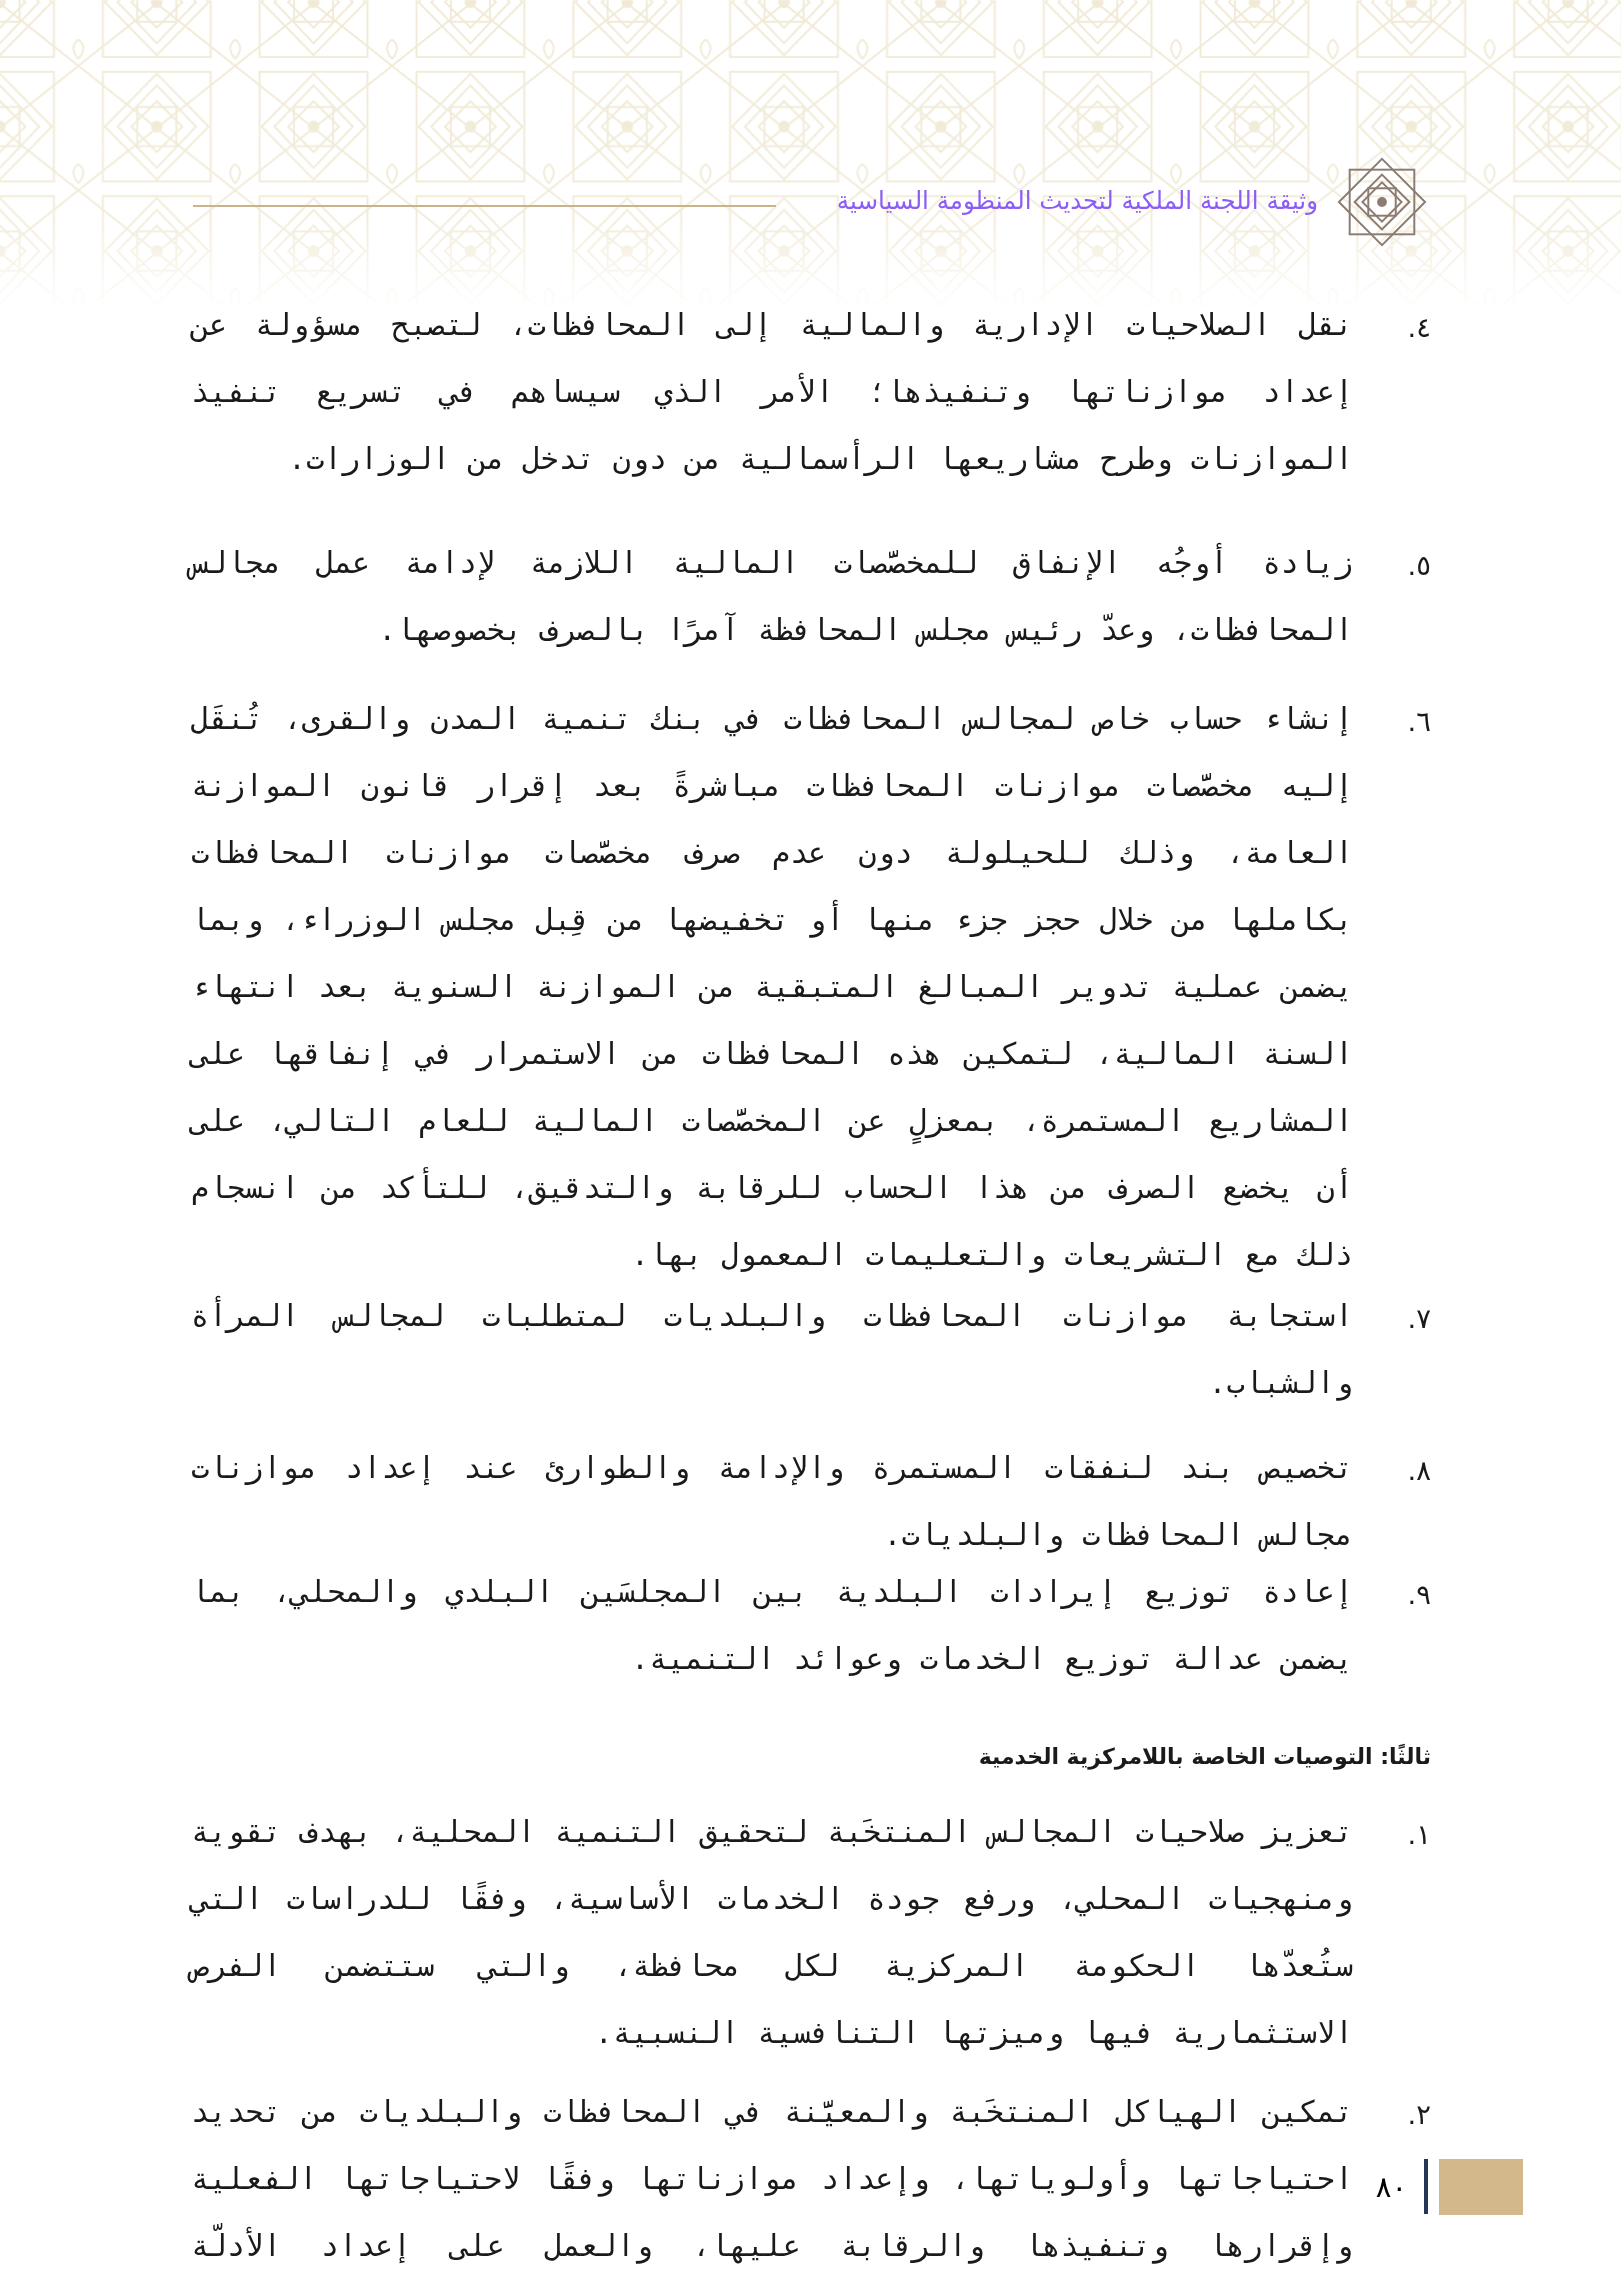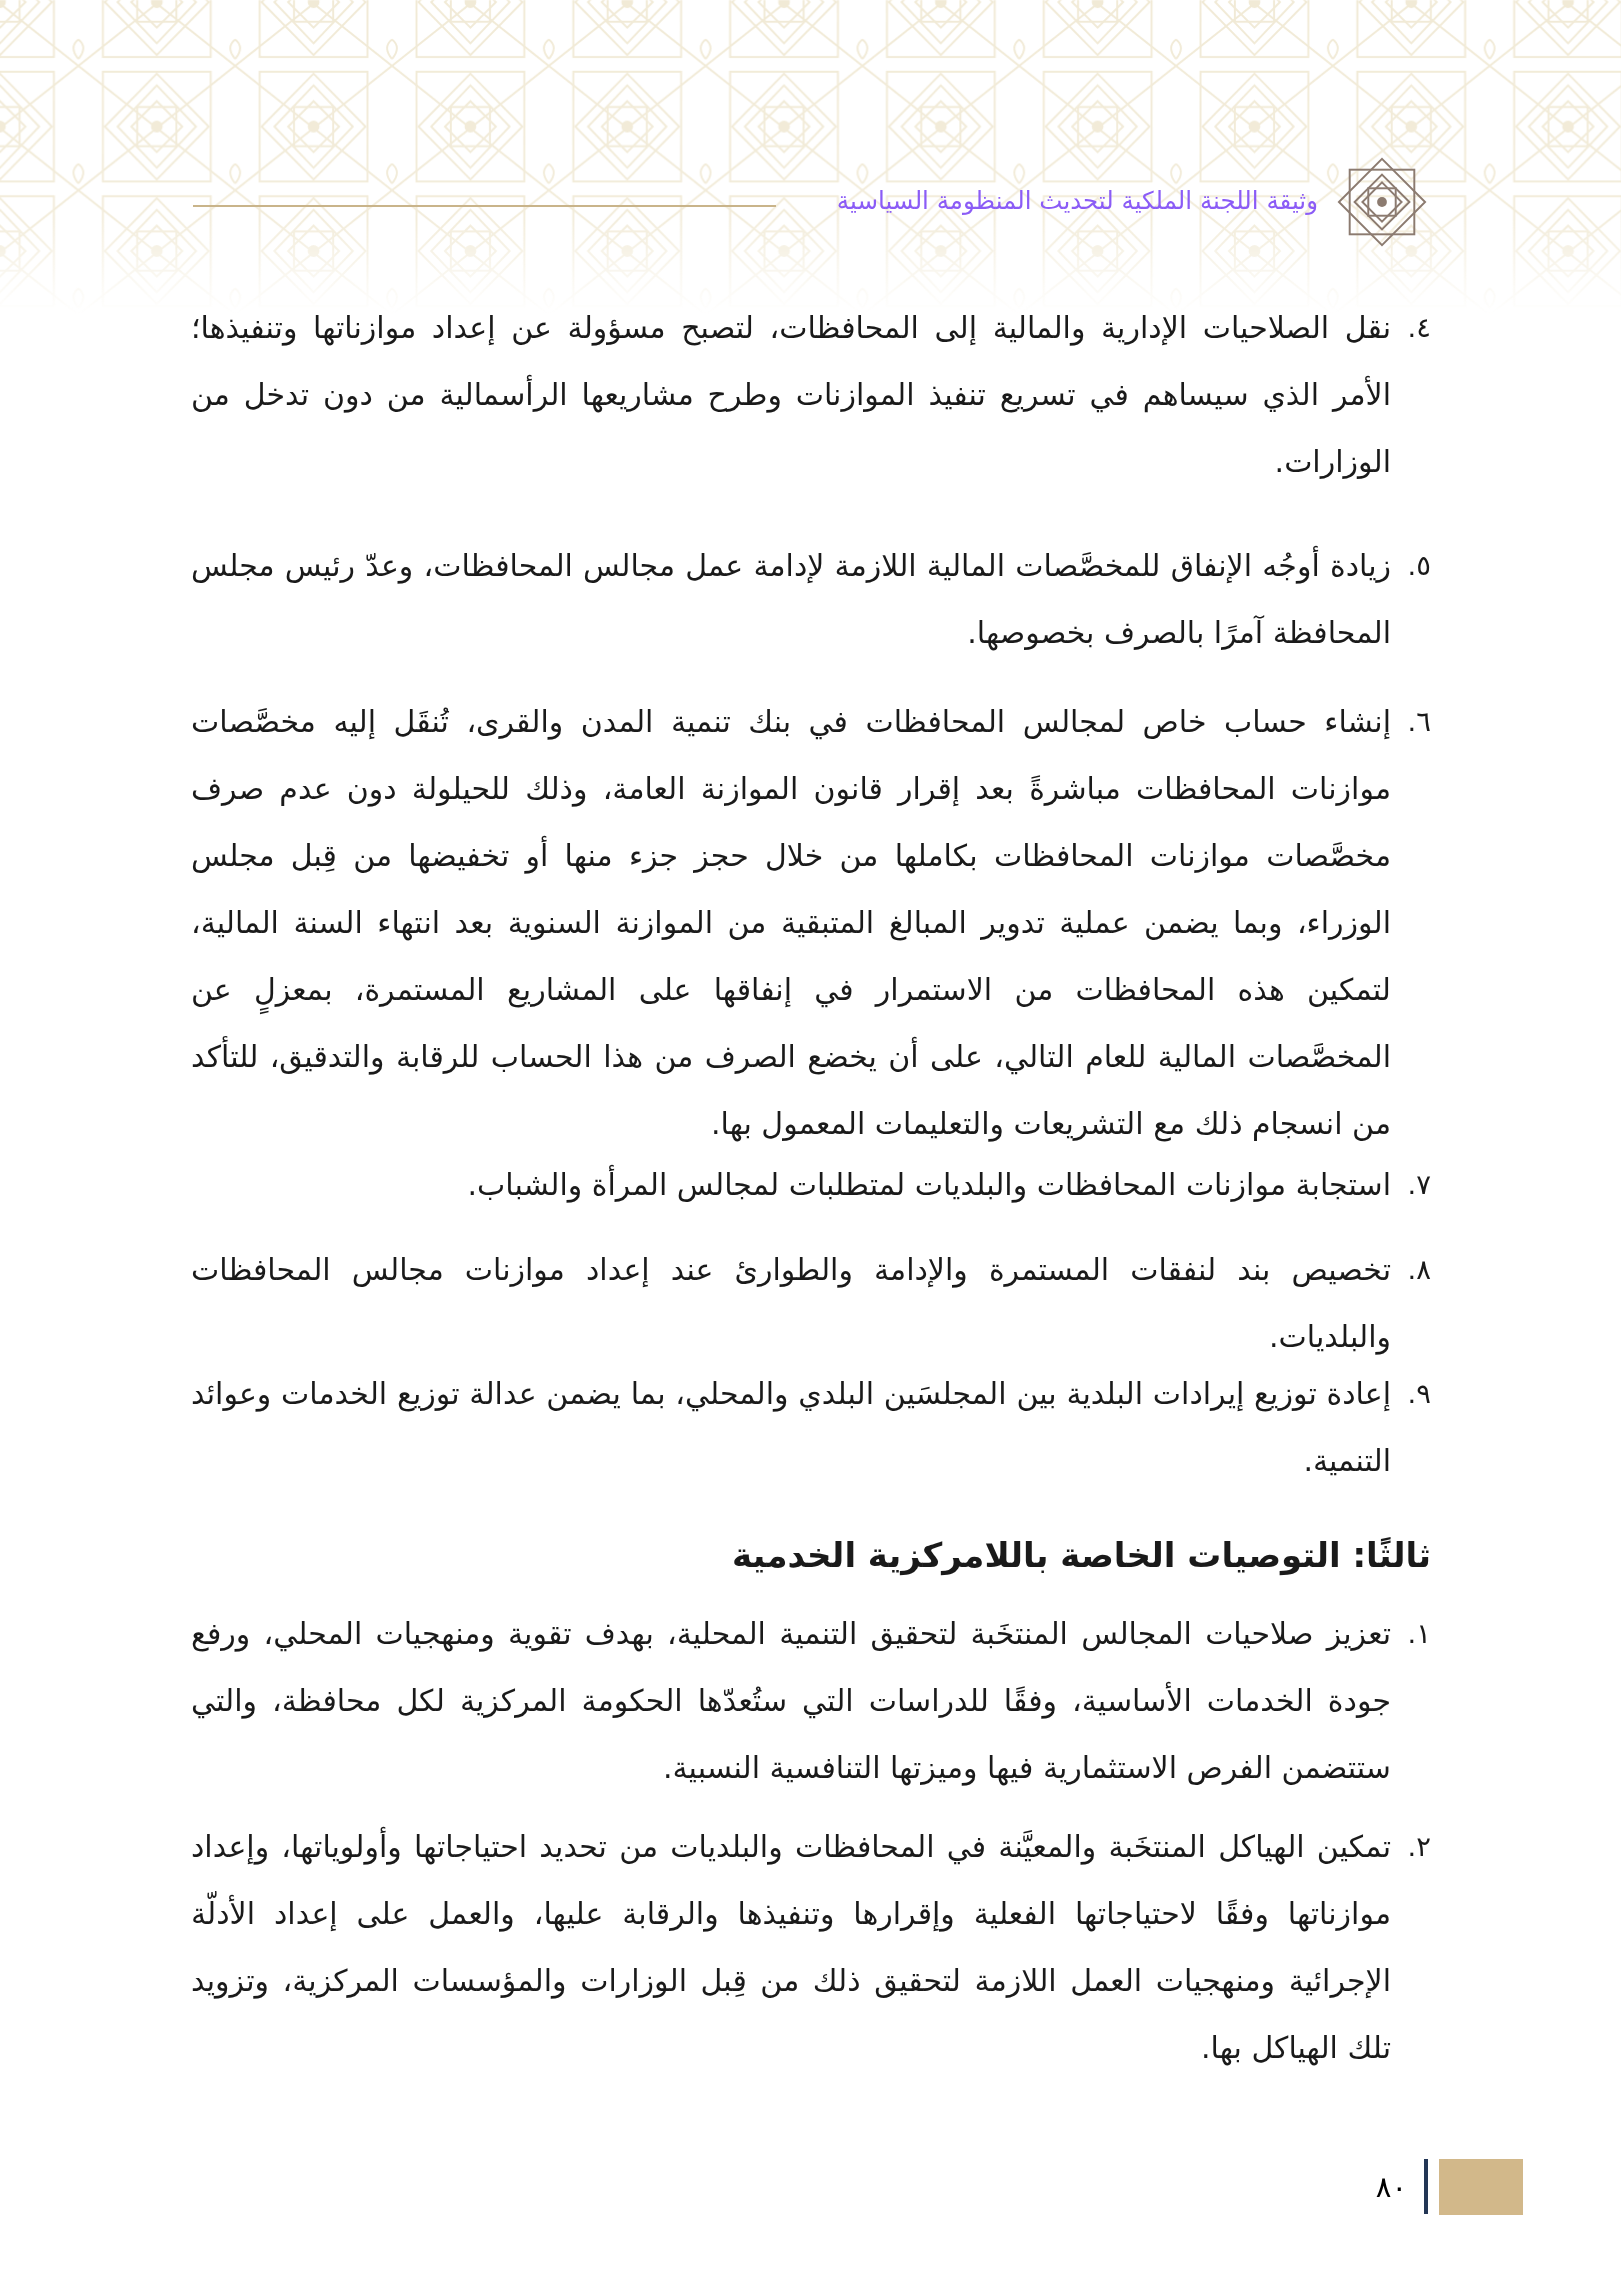--- a/index.html
+++ b/index.html
@@ -33,24 +33,24 @@
   }
   .item {
     position: relative; display: block;
     font-size: 30px; line-height: 67px;
   }
   .item .num {
     position: absolute; right: 0; top: 0; width: 39px; text-align: right;
     font-size: 27.4px;
   }
   .item .text {
-    margin-right: 40px; text-align: justify; text-align-last: right;
+    margin-right: 78px; text-align: justify; text-align-last: right; font-family: Liberation Mono, monospace;
   }
   .heading {
-    font-weight: bold; font-size: 34px; line-height: 67px;
+    font-weight: bold; font-size: 22px; line-height: 67px;
   }
   .footer-num {
     position: absolute; left: 1358px; top: 2166px; width: 49px; text-align: right;
     font-size: 29px; line-height: 43px; color: #000000; direction: rtl;
   }
   .footer-bar {
     position: absolute; left: 1424px; top: 2159px; width: 3.9px; height: 55px;
     background: #233655;
   }
   .footer-box {

